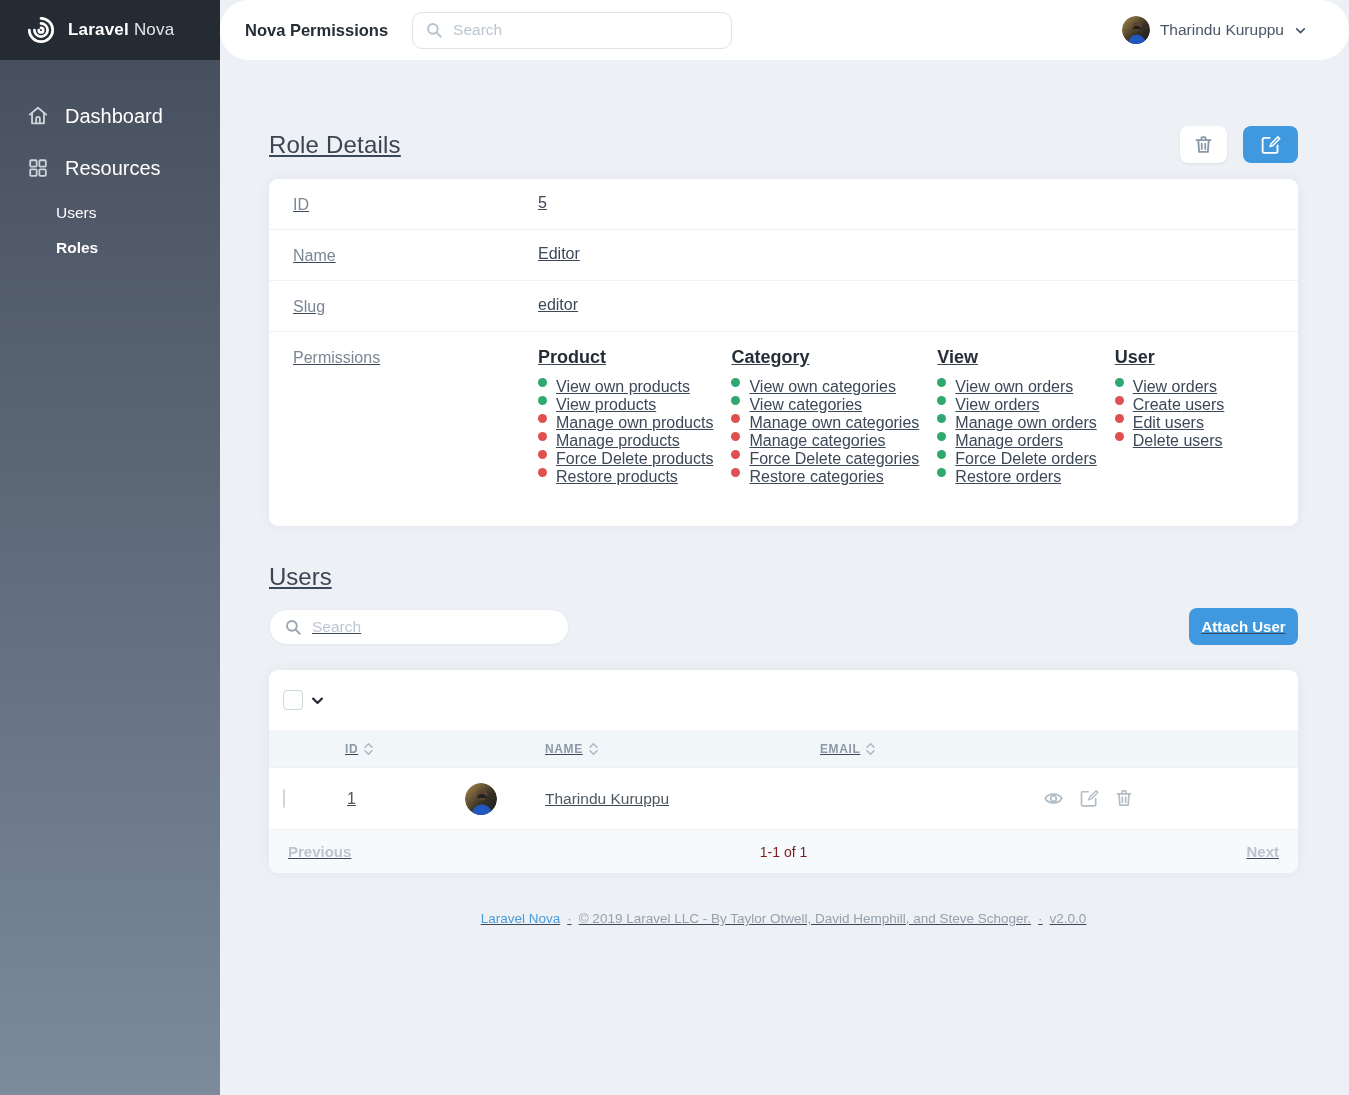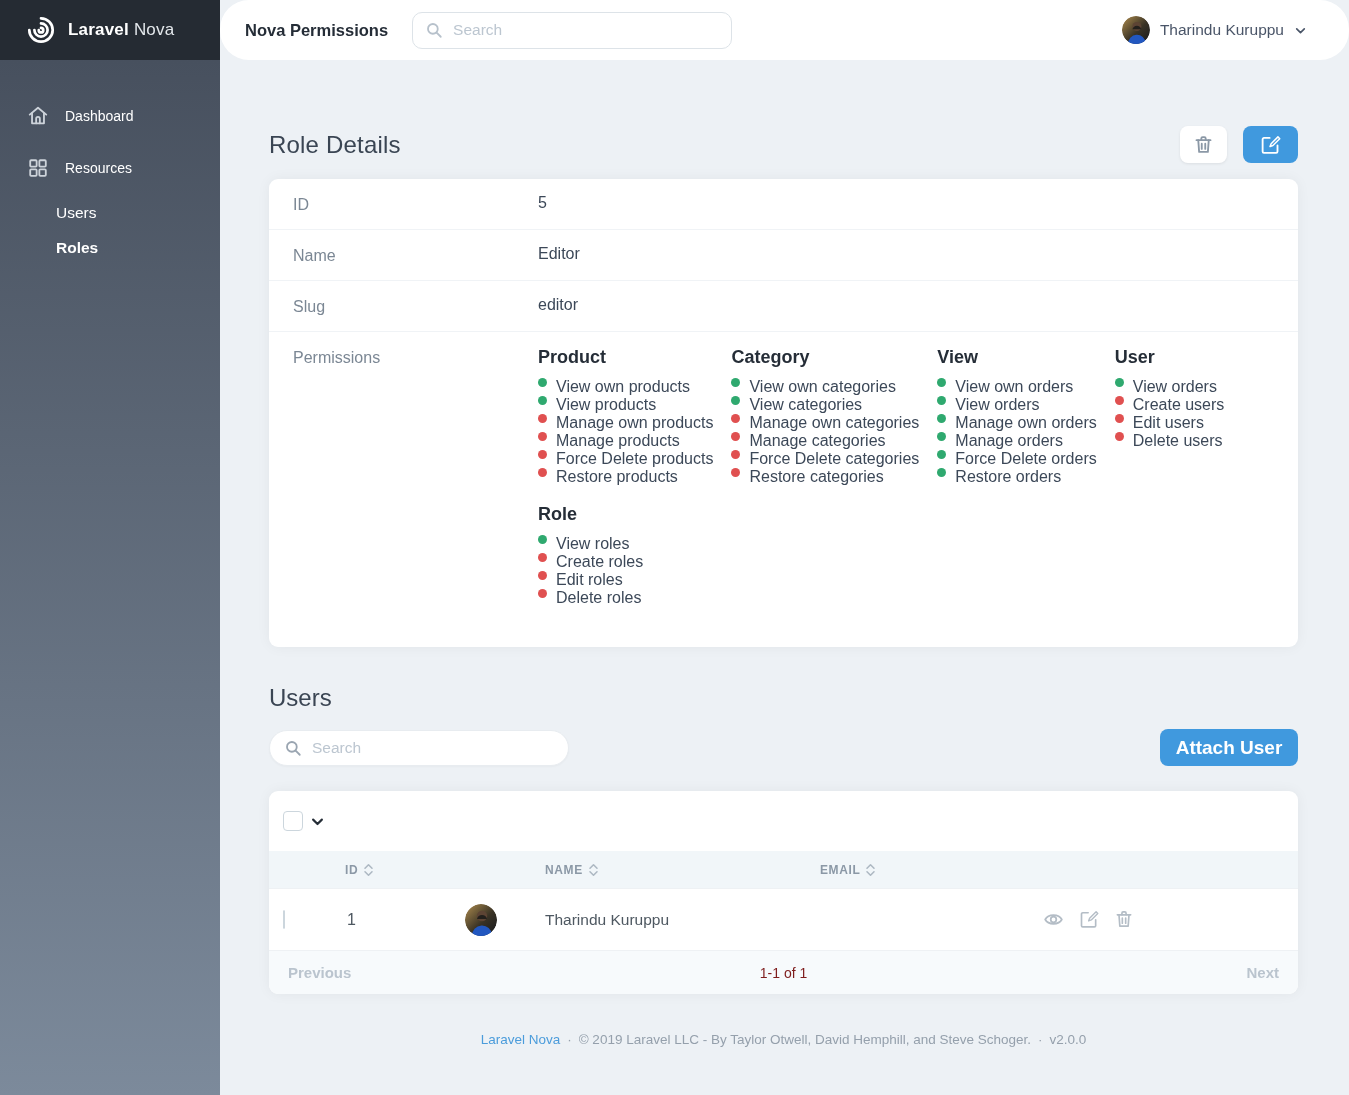--- a/index.html
+++ b/index.html
@@ -23,21 +23,21 @@
     height:60px; background:#252b33; display:flex; align-items:center; padding-left:26px; gap:12px;
   }
   .logo-block .brand{ color:#fff; font-size:17px; letter-spacing:.2px; }
   .logo-block .brand b{ font-weight:700; }
   .logo-block .brand span{ font-weight:400; color:#e4e8ec; }
   .sidebar-nav{
     flex:1; background:linear-gradient(180deg,#47505e 0%,#7c8a9b 100%);
     padding-top:40px;
   }
   .nav-item{ display:flex; align-items:center; gap:16px; padding:0 0 0 27px; height:32px; margin-bottom:20px; cursor:pointer; }
-  .nav-item .label{ color:#fff; font-size:14px; }
+  .nav-item .label{ color:#fff; font-size:20px; }
   .nav-sub{ padding-left:56px; margin-top:4px; }
   .nav-sub-item{ color:#fff; font-size:15.5px; margin-bottom:17px; cursor:pointer; }
   .nav-sub-item.active{ font-weight:700; }
   .icon-stroke{ stroke:#cdd3da; fill:none; stroke-width:2; stroke-linecap:round; stroke-linejoin:round; }
 
   
   .main{ flex:1; display:flex; flex-direction:column; }
   .topbar{
     height:60px; background:#fff; display:flex; align-items:center;
     padding:0 42px 0 25px; flex:0 0 60px;border-radius:29px;
@@ -51,28 +51,28 @@
     border:none; outline:none; font-size:15.5px; flex:1; color:#3c4858;
     font-family:"Liberation Sans", sans-serif; background:transparent;
   }
   .topbar-search input::placeholder{ color:#bcc6d0; }
   .topbar-spacer{ flex:1; }
   .user-menu{ display:flex; align-items:center; gap:10px; cursor:pointer; }
   .user-menu .user-name{ font-size:15.5px; color:#4a5568; }
   .avatar{ border-radius:50%; overflow:hidden; display:block; }
 
   
-  .content{ flex:1; padding:0 51px 0 49px; overflow:hidden; }
+  .content{ flex:1; padding:0 51px 0 49px; overflow:hidden;text-decoration:underline; }
   .page-head{ margin-top:66px; display:flex; align-items:center; justify-content:space-between; }
   h1.page-title{ font-size:24px; font-weight:400; color:#3a4553; letter-spacing:.2px; }
   .head-actions{ display:flex; gap:16px; }
   .btn{ border:none; border-radius:8px; height:37px; display:flex; align-items:center; justify-content:center; cursor:pointer; }
   .btn-white{ width:47px; background:#fff; box-shadow:0 1px 3px rgba(0,0,0,.08); }
   .btn-primary{ width:55px; background:var(--primary); }
-  .btn-attach{ width:138px; background:var(--primary); color:#fff; font-weight:700; font-size:19px; font-family:"Liberation Sans",sans-serif; }
+  .btn-attach{ width:109px; background:var(--primary); color:#fff; font-weight:700; font-size:15px; font-family:"Liberation Sans",sans-serif; }
 
   .card{
     background:#fff; border-radius:9px; box-shadow:0 0 14px rgba(0,0,0,.05);
   }
   .detail-card{ margin-top:16px; }
   .detail-row{
     display:flex; padding:15px 0 15px 24px; border-bottom:1px solid #f0f3f6; align-items:flex-start;
   }
   .detail-row:last-child{ border-bottom:none; }
   .detail-label{ width:245px; flex:0 0 245px; color:#7b8794; font-size:16px; padding-top:2px; }
@@ -350,39 +350,20 @@
               </div>
               <div class="perm-item">
                 <span class="perm-dot denied"></span>
                 <span>Edit users</span>
               </div>
               <div class="perm-item">
                 <span class="perm-dot denied"></span>
                 <span>Delete users</span>
               </div>
             </div>
-            <div class="perm-group">
-              <h3>Role</h3>
-              <div class="perm-item">
-                <span class="perm-dot granted"></span>
-                <span>View roles</span>
-              </div>
-              <div class="perm-item">
-                <span class="perm-dot denied"></span>
-                <span>Create roles</span>
-              </div>
-              <div class="perm-item">
-                <span class="perm-dot denied"></span>
-                <span>Edit roles</span>
-              </div>
-              <div class="perm-item">
-                <span class="perm-dot denied"></span>
-                <span>Delete roles</span>
-              </div>
-            </div>
           </div>
       </div>
     </section>
 
     <h1 class="section-title">Users</h1>
 
     <div class="table-controls">
       <div class="pill-search">
         <span style="display:flex">
           <svg width="18" height="18" viewBox="0 0 24 24">

